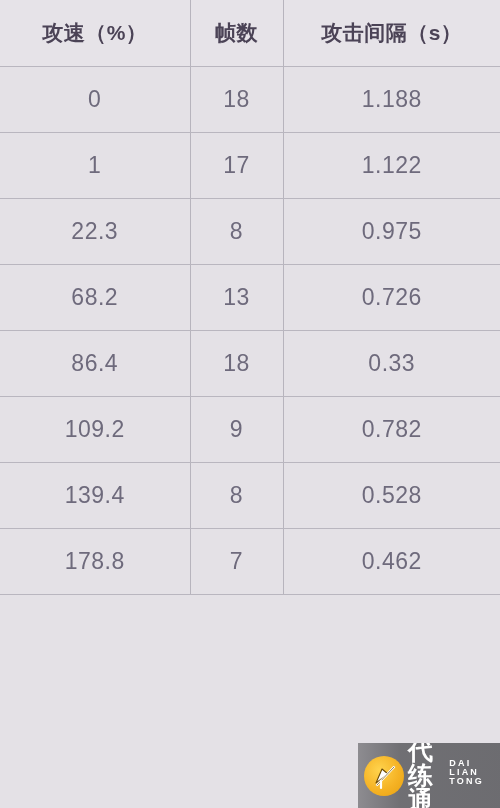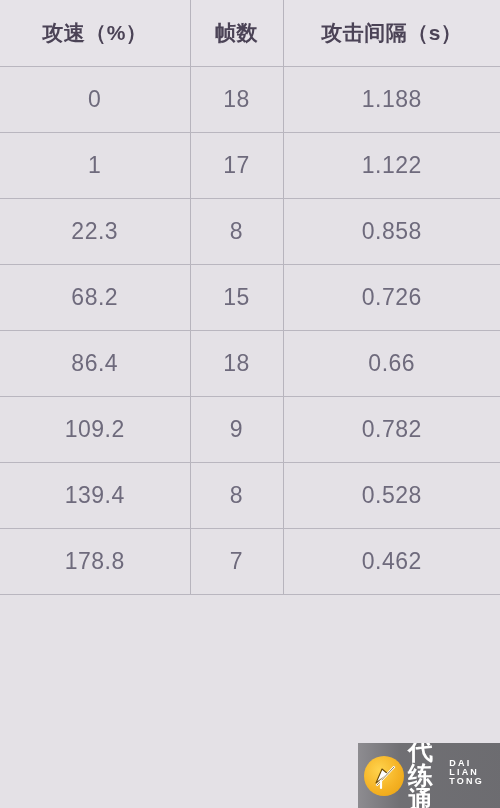--- a/index.html
+++ b/index.html
@@ -133,31 +133,31 @@
         <td>1.188</td>
       </tr>
       <tr>
         <td>1</td>
         <td>17</td>
         <td>1.122</td>
       </tr>
       <tr>
         <td>22.3</td>
         <td>8</td>
-        <td>0.858</td>
+        <td>0.975</td>
       </tr>
       <tr>
         <td>68.2</td>
-        <td>15</td>
+        <td>13</td>
         <td>0.726</td>
       </tr>
       <tr>
         <td>86.4</td>
         <td>18</td>
-        <td>0.66</td>
+        <td>0.33</td>
       </tr>
       <tr>
         <td>109.2</td>
         <td>9</td>
         <td>0.782</td>
       </tr>
       <tr>
         <td>139.4</td>
         <td>8</td>
         <td>0.528</td>

